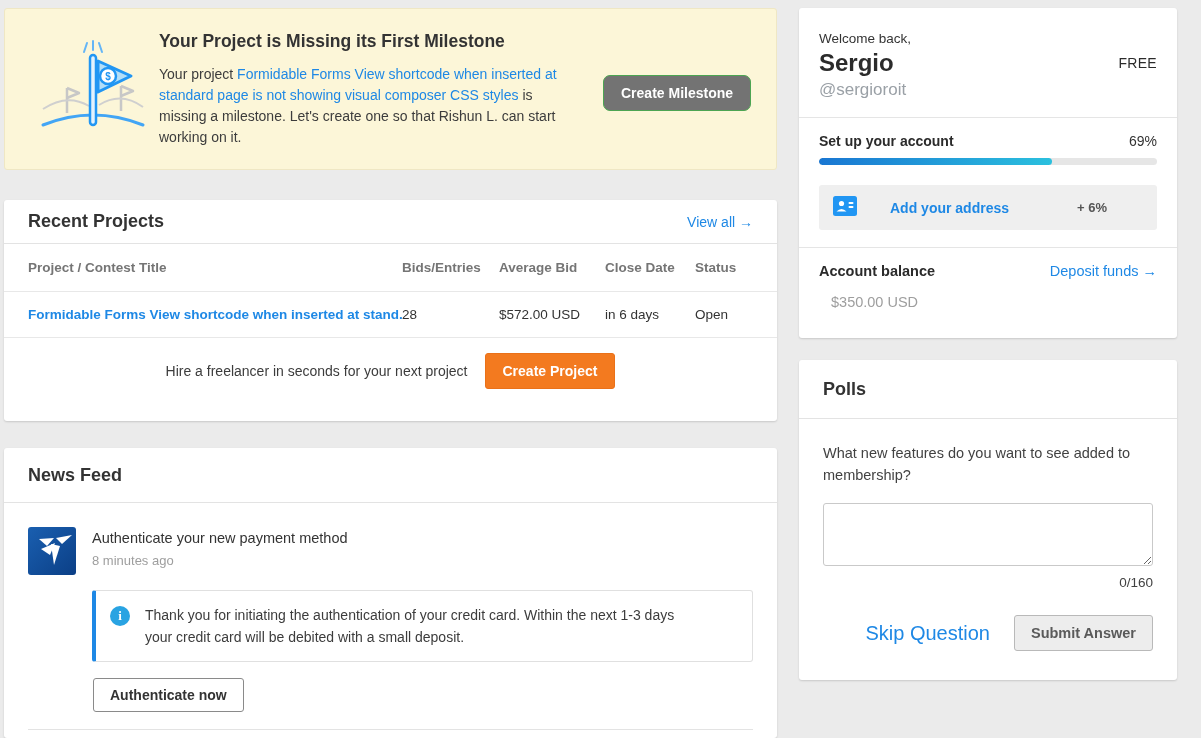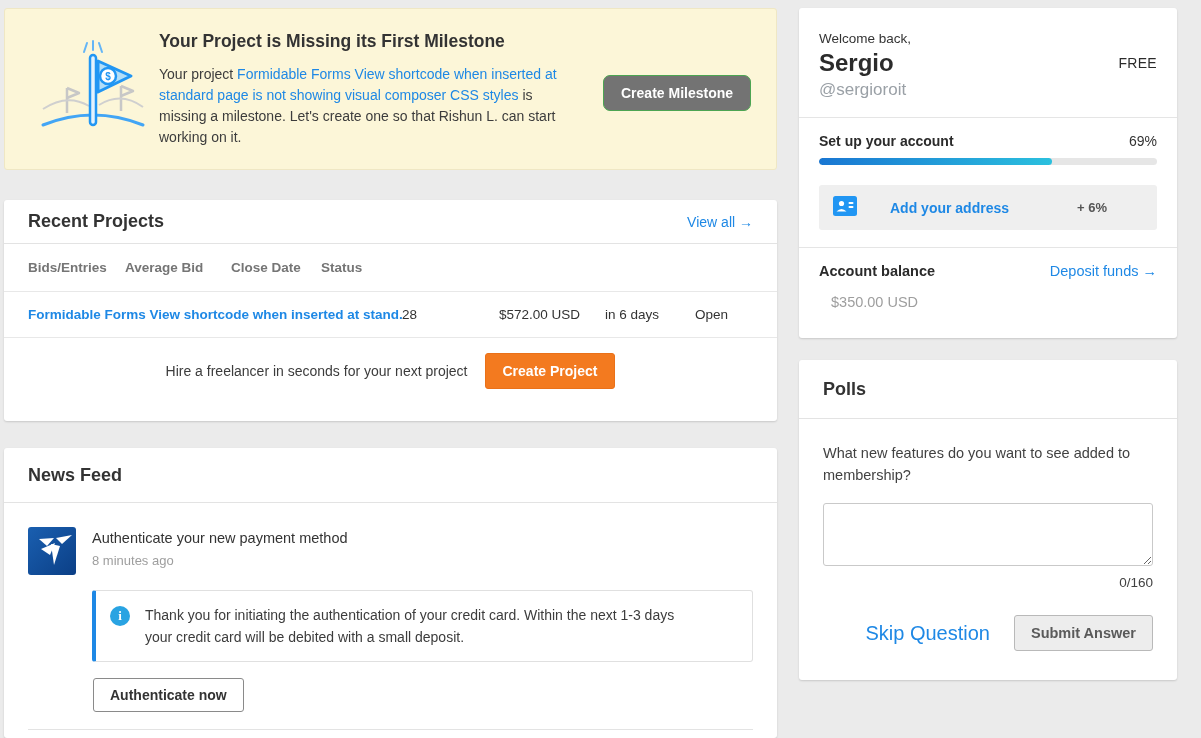--- a/index.html
+++ b/index.html
@@ -161,20 +161,21 @@
   </div>
   <button class="btn-green">Create Milestone</button>
 </div>
 
 <div class="card recent">
   <div class="sec-head">
     <h1>Recent Projects</h1>
     <a href="#" class="link-blue">View all →</a>
   </div>
   <div class="trow thead">
+    <div class="col-title">Project / Contest Title</div>
     <div class="col-bids">Bids/Entries</div>
     <div class="col-avg">Average Bid</div>
     <div class="col-close">Close Date</div>
     <div class="col-status">Status</div>
   </div>
   <div class="trow tdata">
     <div class="col-title"><a href="#" class="proj-link">Formidable Forms View shortcode when inserted at stand...</a></div>
     <div class="col-bids">28</div>
     <div class="col-avg">$572.00 USD</div>
     <div class="col-close">in 6 days</div>

